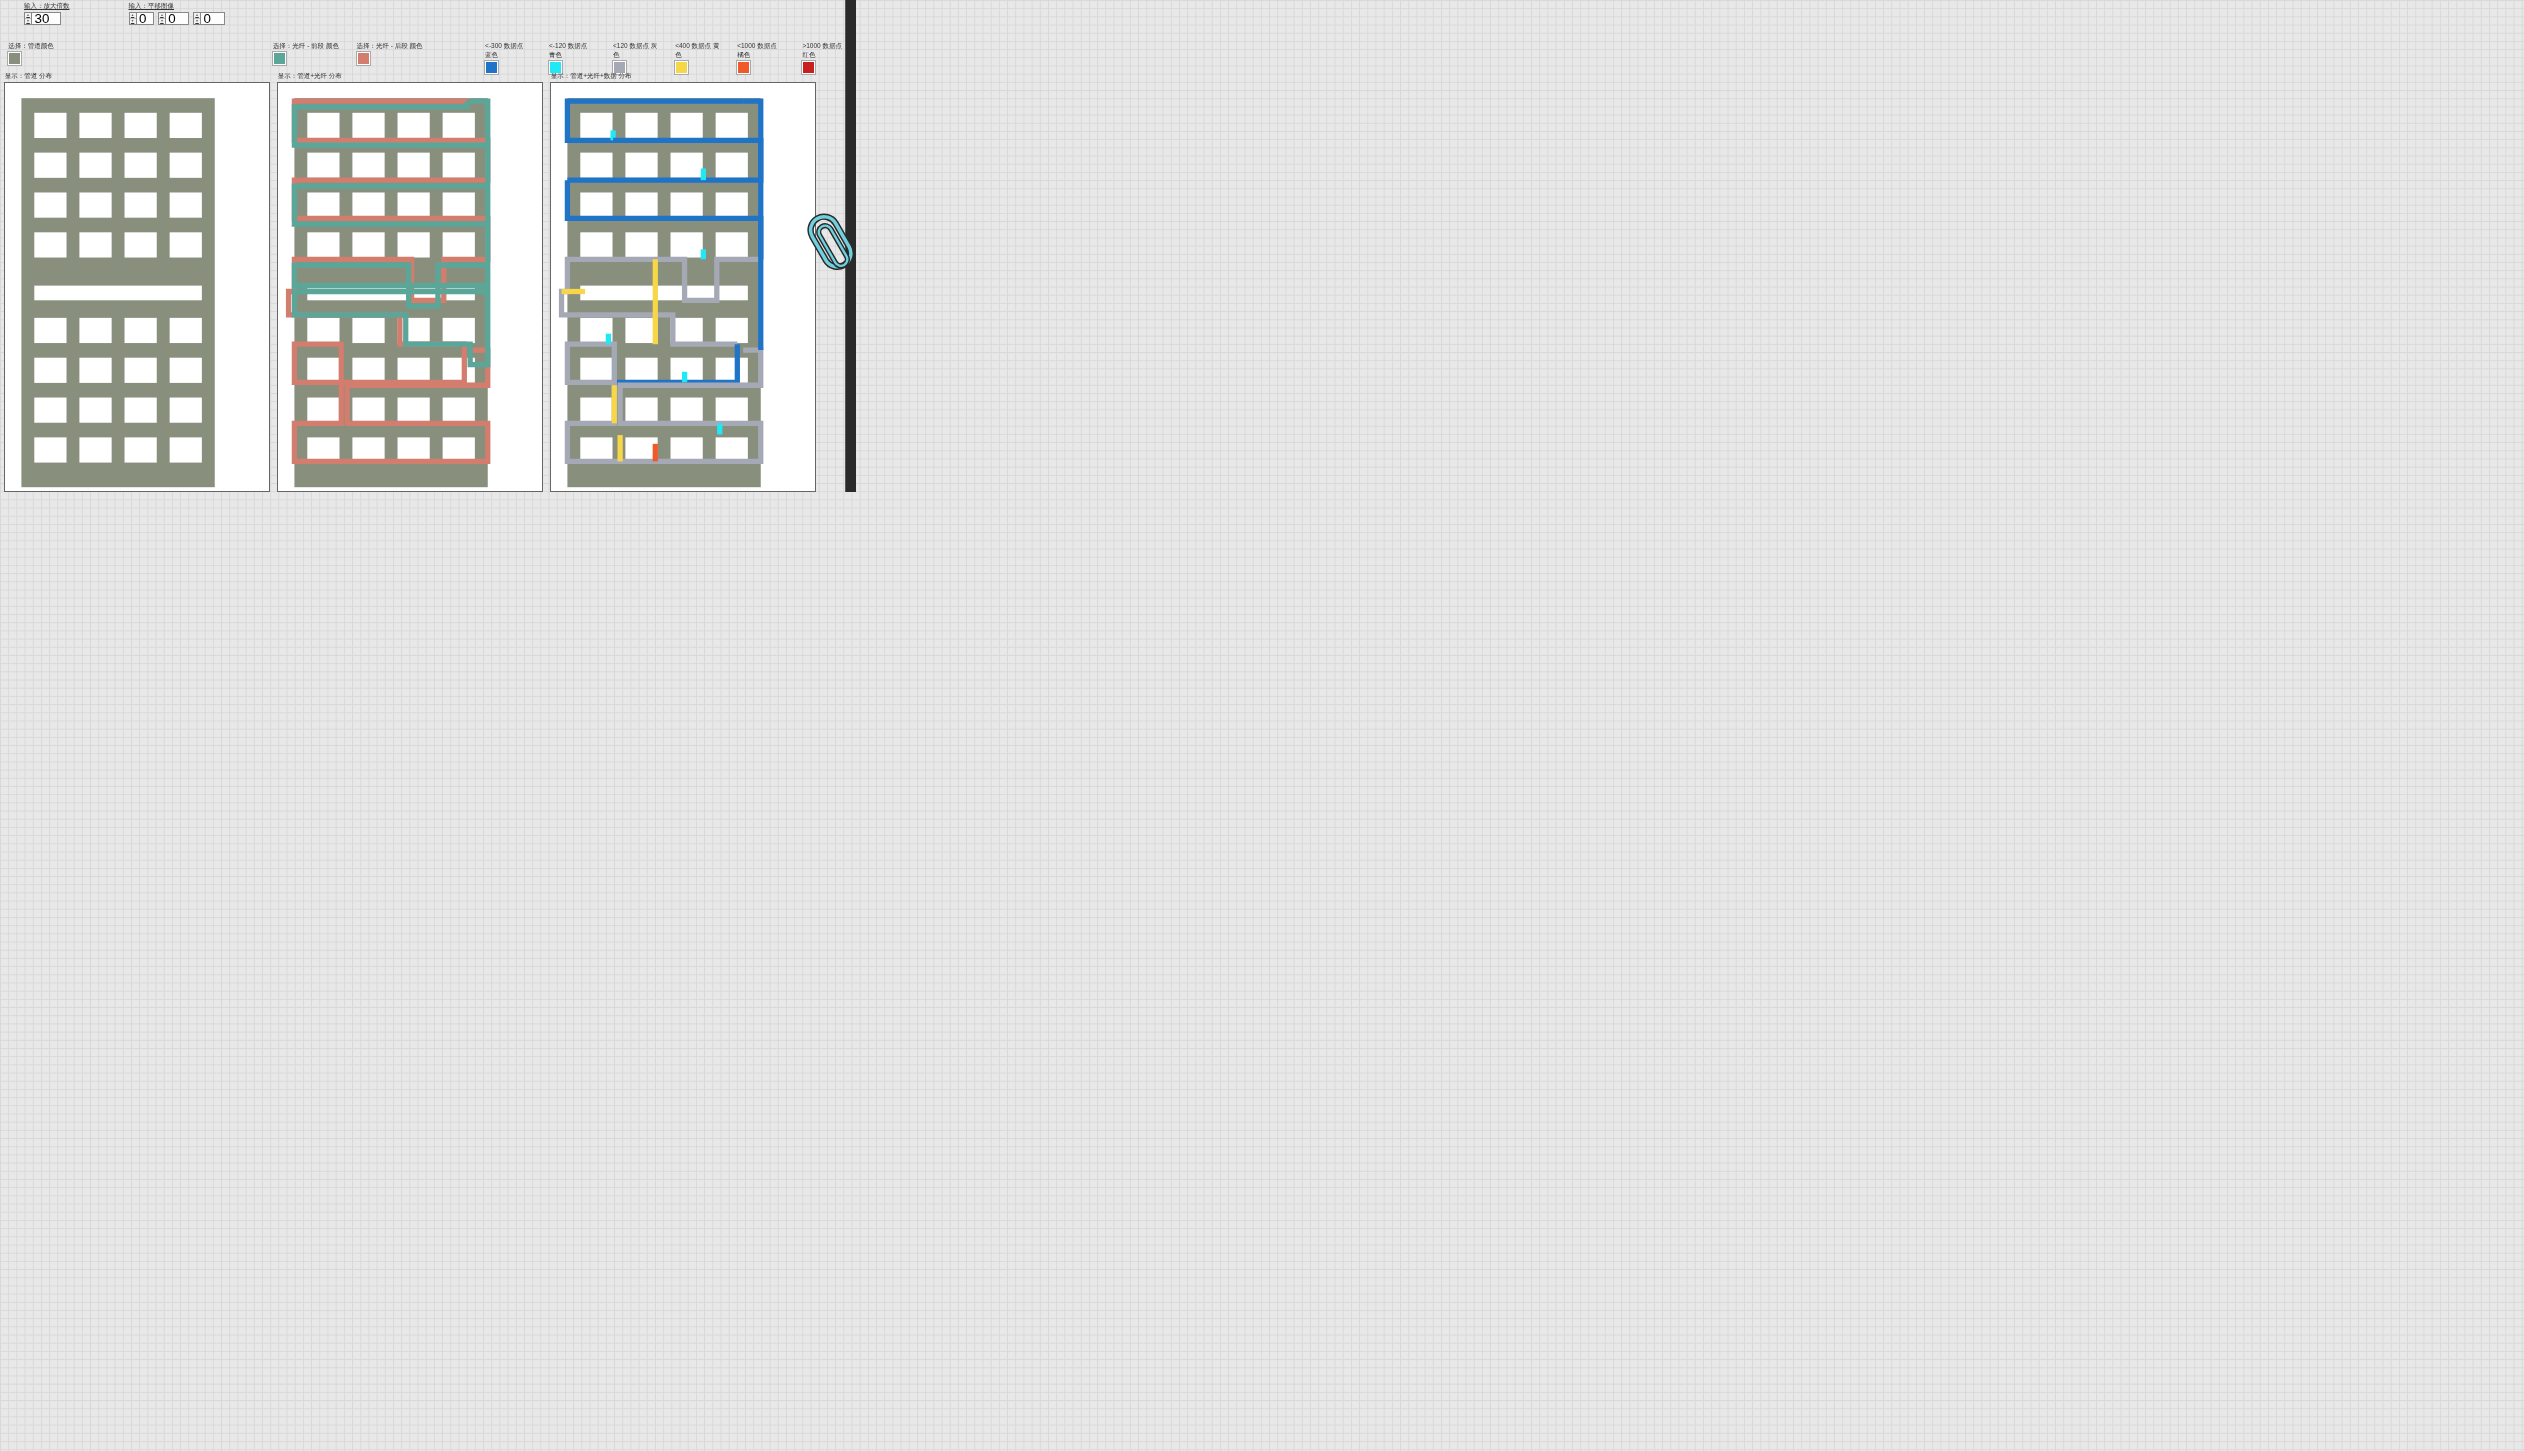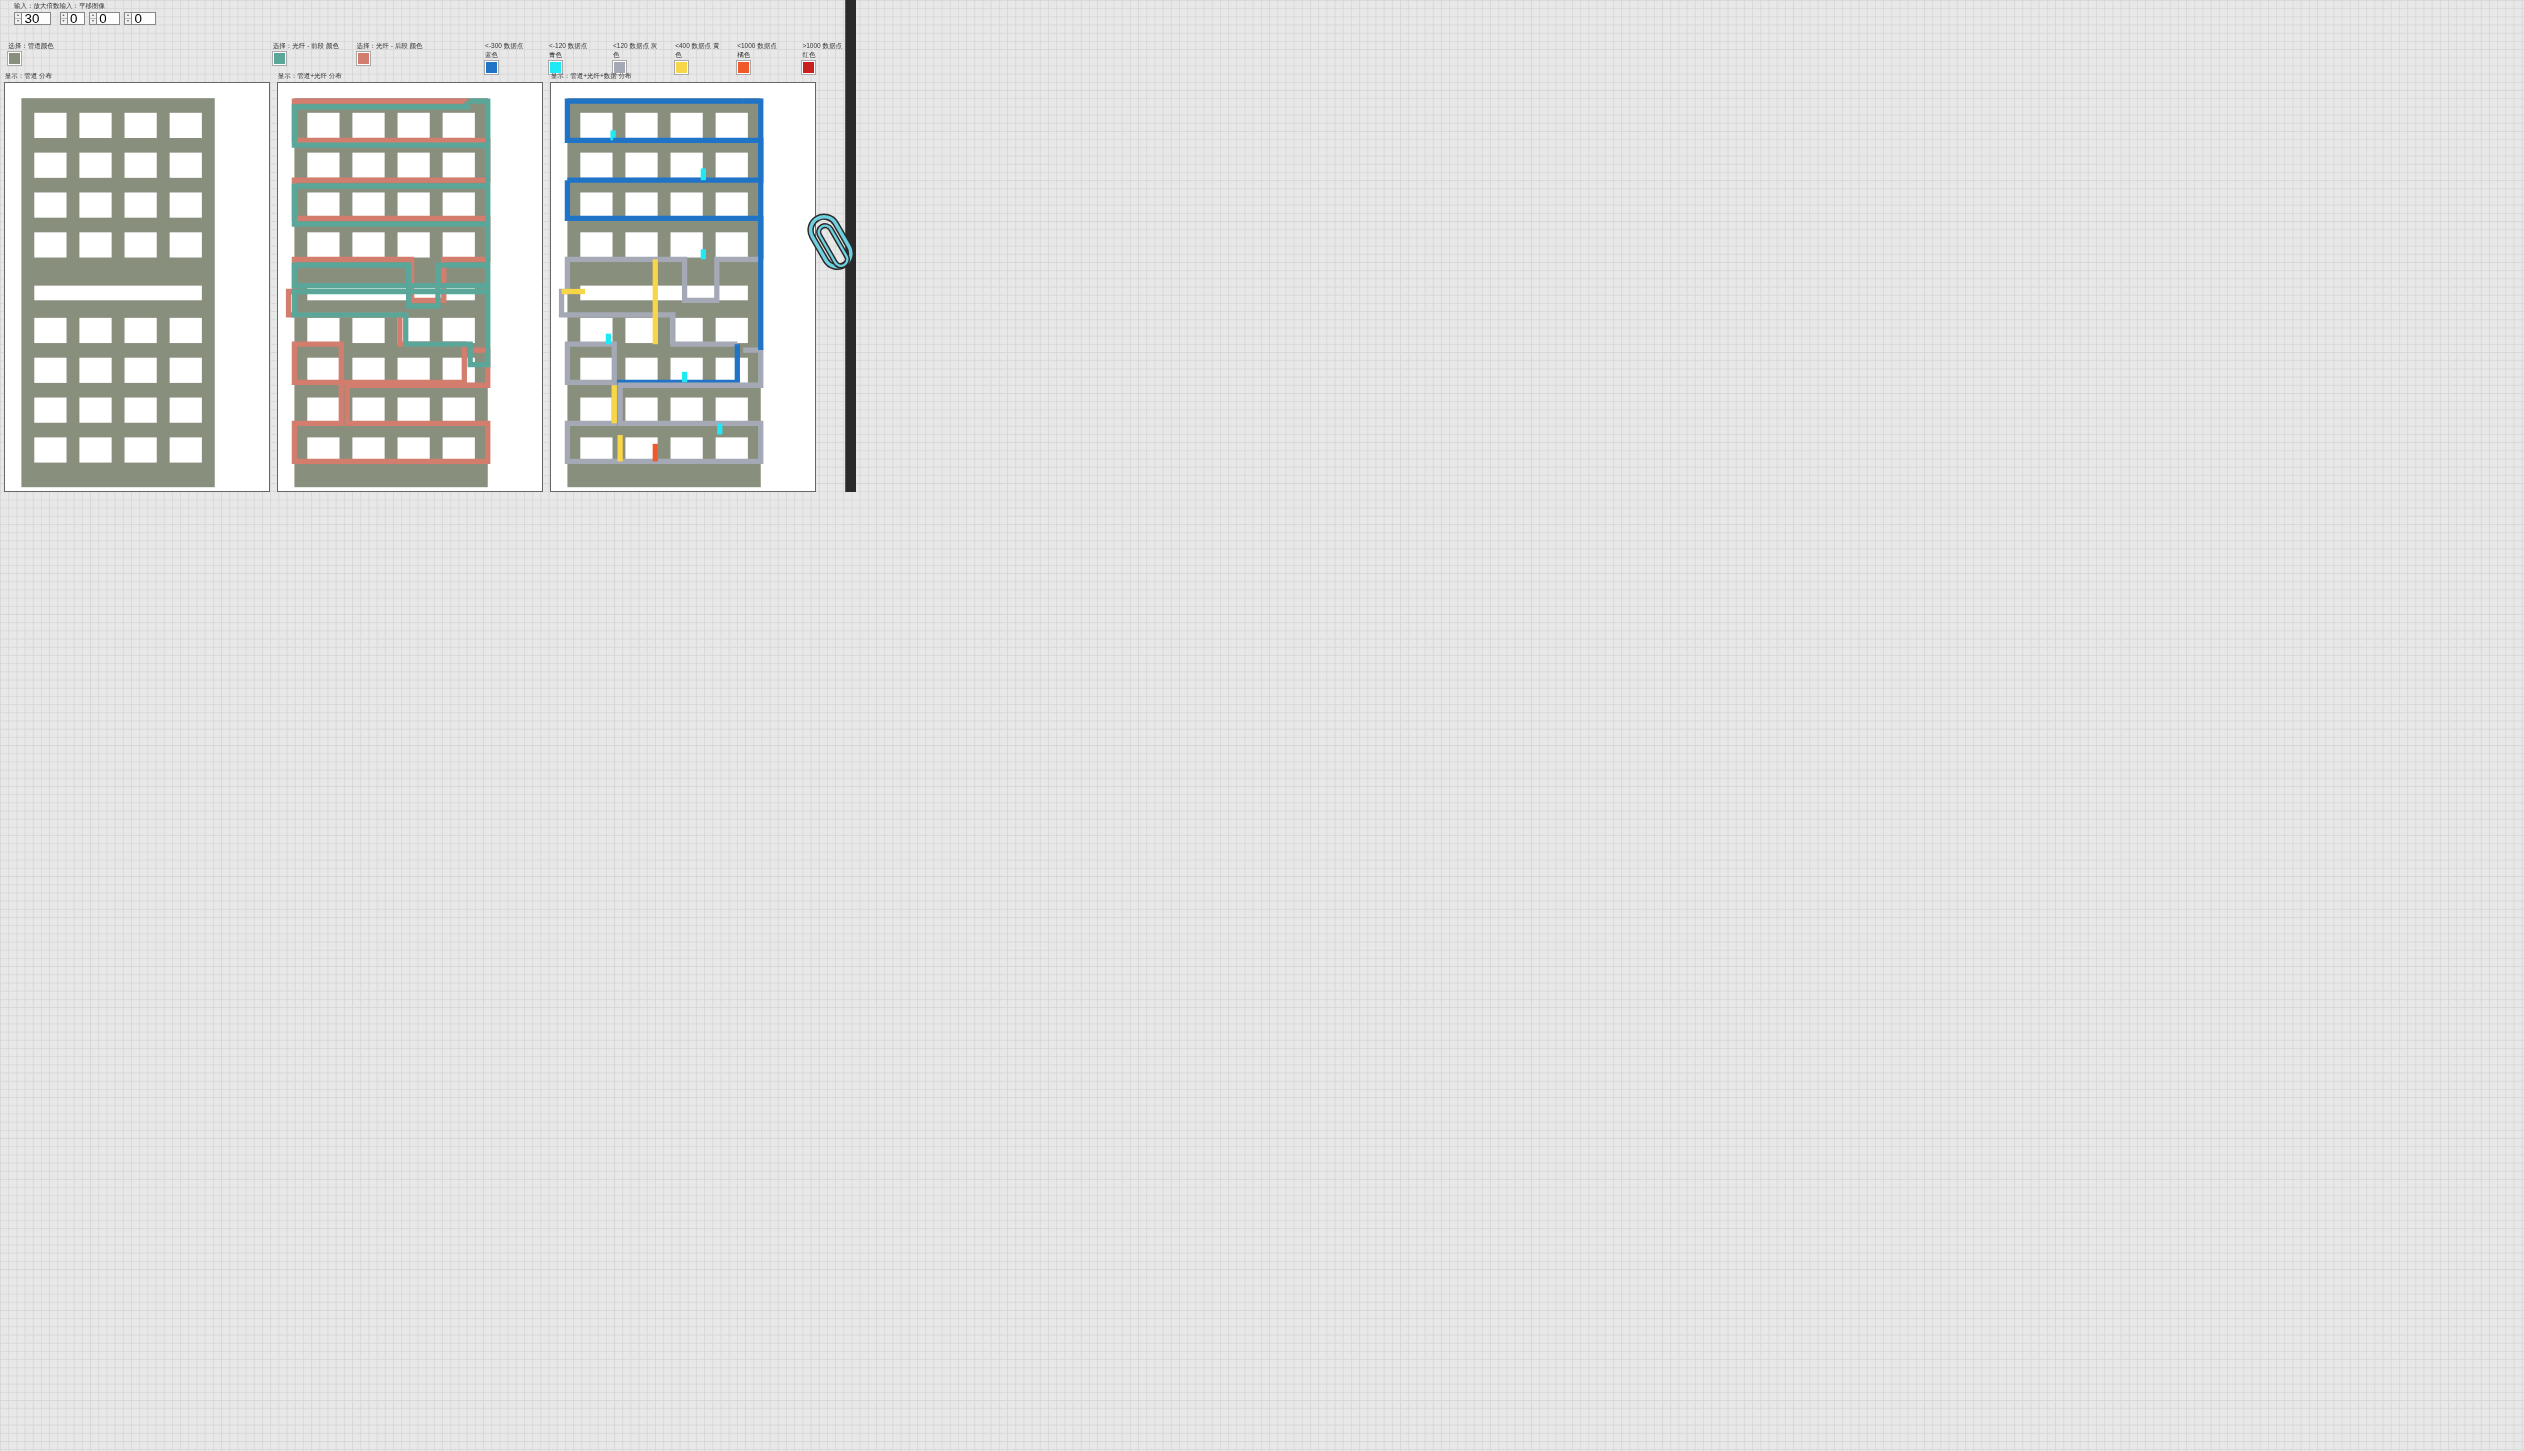--- a/index.html
+++ b/index.html
@@ -12,22 +12,22 @@
     font-family: "Microsoft YaHei", Arial, sans-serif;
     font-size: 7px;
     color: #333;
     width: 856px;
     height: 492px;
     position: relative;
     overflow: hidden;
   }
   .row-inputs {
     position: absolute;
-    top: 2.3px; left: 14px;
-    display: flex; 
+    top: 2.3px; left: 24px;
+    display: flex; gap: 59px; text-decoration: underline;
   }
   .group { display: flex; flex-direction: column; gap: 1.2px; }
   .group-label { font-size: 6.5px; }
   .num-row { display: flex; gap: 3.5px; }
   .spinner {
     display: flex; align-items: stretch;
     height: 13px;
   }
   .spin-btns {
     display: flex; flex-direction: column; width: 8.2px;

